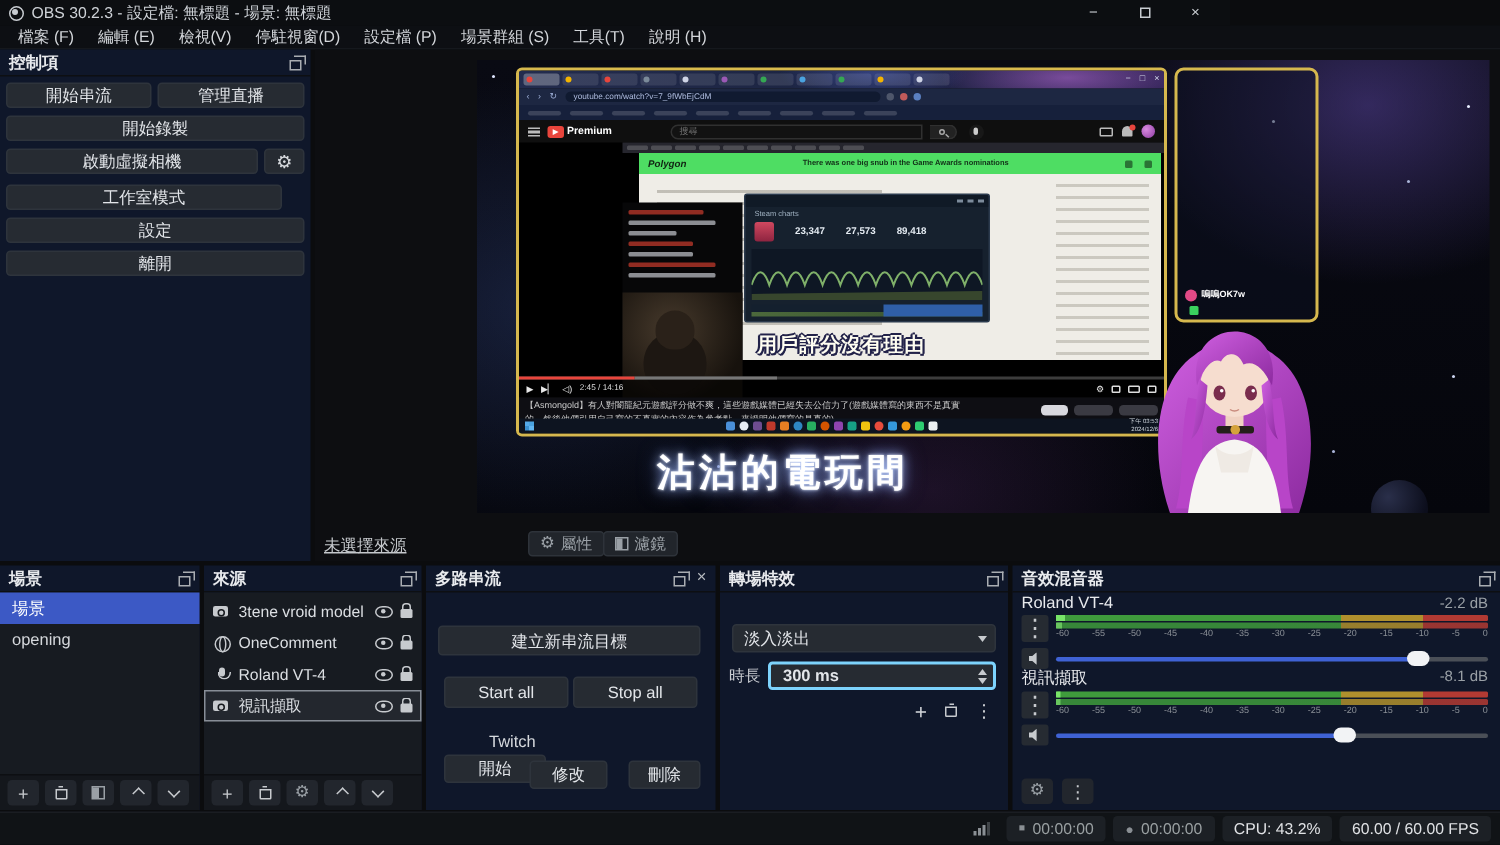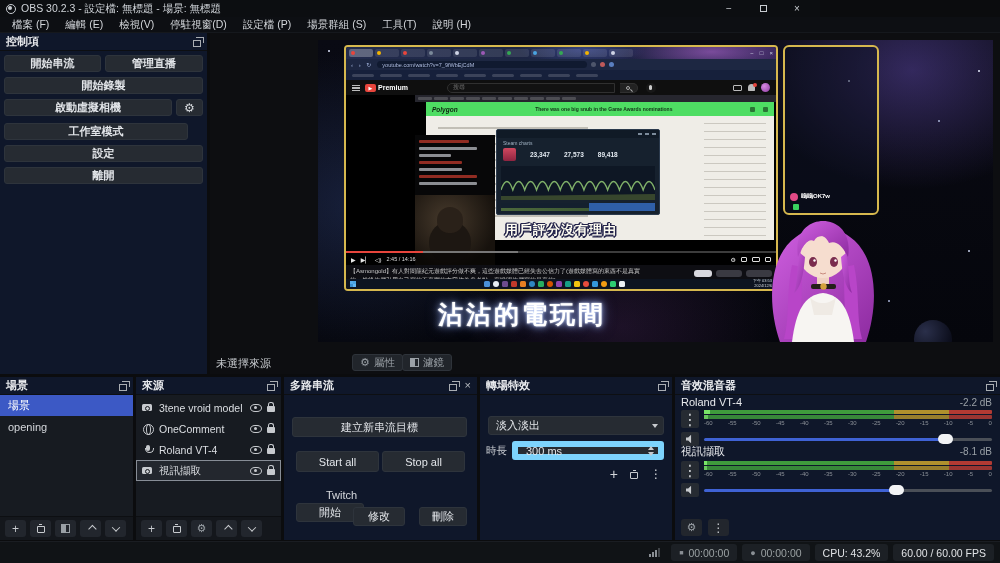--- a/index.html
+++ b/index.html
@@ -17,21 +17,21 @@
   .dock{position:absolute;background:#0f172a;}
   .dock-header{position:absolute;left:0;top:0;right:0;height:18px;display:flex;align-items:center;padding:0 6px;border-bottom:1px solid #0d0f12;}
   .dock-title{font-size:11px;font-weight:bold;color:#e8eaed;}
   .dock-hicons{margin-left:auto;display:flex;align-items:center;gap:8px;}
   .ic-pop{width:8px;height:7px;border:1px solid #a9adb2;position:relative;display:inline-block;margin-top:3px;}
   .ic-pop::before{content:"";position:absolute;left:2px;top:-4px;width:7px;height:5px;border-top:1px solid #a9adb2;border-right:1px solid #a9adb2;}
   .ic-x{color:#b9bdc2;font-size:11px;line-height:1;}
   .dock-body{position:absolute;left:0;top:18px;right:0;bottom:0;}
   .btn{background:#262b32;border:1px solid #2e343c;border-radius:3px;color:#e2e5e9;font-size:11px;display:flex;align-items:center;justify-content:center;}
   
-  .cbtn{position:absolute;height:17px;font-weight:bold;}
+  .cbtn{position:absolute;height:17px;}
   .gearbtn{font-size:12px;color:#d8dbdf;}
   
   .preview{position:absolute;left:210px;top:33px;width:790px;height:341px;background:#0d0e11;overflow:hidden;}
   .space{position:absolute;left:108px;top:7px;width:675px;height:302px;overflow:hidden;background:
     radial-gradient(ellipse 230px 170px at 88% 10%,rgba(94,72,168,.5),transparent 70%),
     radial-gradient(ellipse 260px 220px at 6% 55%,rgba(58,82,150,.32),transparent 70%),
     radial-gradient(ellipse 220px 160px at 45% 95%,rgba(124,62,146,.2),transparent 70%),
     linear-gradient(#090a13,#05060c);}
   .stars{position:absolute;left:10px;top:10px;width:2px;height:2px;border-radius:50%;background:#dfe6ff;
     box-shadow:60px 22px #cdd6f2,130px 60px #aab4d8,210px 14px #cdd6f2,330px 40px #8f9ac0,520px 30px #cdd6f2,610px 70px #aab4d8,650px 20px #e8eeff,420px 120px #9aa4cc,70px 150px #cdd6f2,30px 230px #aab4d8,150px 260px #8f9ac0,560px 250px #aab4d8,640px 200px #cdd6f2,360px 230px #6f7aa0,250px 120px #8f9ac0;}
@@ -116,21 +116,21 @@
   .tbclock{font-size:4px;color:#cfd6dd;text-align:right;line-height:1.2;flex:none;}
   
   .chatov{position:absolute;left:573px;top:12px;width:96px;height:170px;border:2px solid #d6b84e;border-radius:6px;background:rgba(14,18,36,.45);}
   .co-row{position:absolute;left:5px;bottom:12px;display:flex;align-items:center;gap:3px;}
   .co-badge{width:8px;height:8px;border-radius:50%;background:#e24a86;flex:none;}
   .co-name{font-size:6px;color:#fff;font-weight:bold;}
   .co-emote{position:absolute;left:8px;bottom:3px;width:6px;height:6px;border-radius:1px;background:#3ad15e;}
   .vtuber{position:absolute;left:548px;top:172px;width:130px;height:137px;}
   
   .pv-toolbar{position:absolute;left:0;right:0;top:319px;height:22px;display:flex;align-items:center;}
-  .nosource{position:absolute;left:6px;font-size:11px;color:#c5c8cc;}
+  .nosource{position:absolute;left:6px;font-size:11px;color:#c5c8cc;text-decoration:underline;}
   .pv-btn{position:absolute;height:17px;background:#21252b;border:1px solid #2e333a;border-radius:3px;color:#9aa0a6;font-size:10.5px;display:flex;align-items:center;gap:4px;padding:0 7px;top:2px;}
   .ic-gear{font-size:11px;color:#9aa0a6;line-height:1;}
   .ic-filter{width:9px;height:9px;border:1px solid #9aa0a6;position:relative;display:inline-block;}
   .ic-filter::before{content:"";position:absolute;left:0;top:0;width:4px;height:7px;background:#9aa0a6;}
   
   .lrow{height:21px;display:flex;align-items:center;padding:0 8px;font-size:11px;color:#d4d7db;}
   .lrow.sel{background:#3c59c5;color:#fff;}
   .srow{height:21px;display:flex;align-items:center;gap:5px;padding:0 6px;font-size:10.5px;color:#dcdfe3;}
   .srow.sel{background:#23272e;box-shadow:inset 0 0 0 1px #878d96;}
   .srow .lbl{flex:1;overflow:hidden;white-space:nowrap;}
@@ -162,21 +162,21 @@
   .ms-service{position:absolute;left:10px;top:94px;font-size:11px;color:#d6d9dd;margin-left:32px;}
   .ms-b1{position:absolute;left:12px;top:108px;width:68px;height:19px;text-align:right;}
   .ms-b2{position:absolute;left:69px;top:112px;width:52px;height:19px;}
   .ms-b3{position:absolute;left:135px;top:112px;width:48px;height:19px;}
   
   .tr-select{position:absolute;left:8px;right:8px;top:21px;height:19px;background:#262b32;border:1px solid #2e343c;border-radius:3px;display:flex;align-items:center;padding-left:7px;font-size:11px;color:#e2e5e9;}
   .tr-caret{margin-left:auto;width:16px;height:100%;display:flex;align-items:center;justify-content:center;}
   .ic-caret{width:0;height:0;border-left:3.5px solid transparent;border-right:3.5px solid transparent;border-top:4px solid #c7cace;}
   .tr-durrow{position:absolute;left:6px;right:8px;top:46px;height:19px;display:flex;align-items:center;gap:5px;}
   .tr-durlbl{font-size:10.5px;color:#c9ccd1;flex:none;}
-  .tr-durbox{flex:1;height:19px;background:#262b32;border:6px solid #7dd3fc;border-radius:3px;display:flex;align-items:center;padding:0 4px 0 8px;font-size:11px;color:#e2e5e9;}
+  .tr-durbox{flex:1;height:19px;background:#262b32;border:2px solid #7dd3fc;border-radius:3px;display:flex;align-items:center;padding:0 4px 0 8px;font-size:11px;color:#e2e5e9;font-weight:bold;}
   .spin{margin-left:auto;display:flex;flex-direction:column;gap:2px;align-items:center;}
   .tri-u{width:0;height:0;border-left:3px solid transparent;border-right:3px solid transparent;border-bottom:4px solid #c7cace;}
   .tri-d{width:0;height:0;border-left:3px solid transparent;border-right:3px solid transparent;border-top:4px solid #c7cace;}
   .tr-actions{position:absolute;right:10px;top:70px;display:flex;gap:12px;align-items:center;color:#c7cace;}
   .plus{font-size:14px;line-height:1;color:#d3d6da;}
   .dots{font-size:12px;line-height:1;color:#d3d6da;}
   
   .mx-ch{position:absolute;left:6px;right:8px;}
   .mx-head{display:flex;justify-content:space-between;align-items:center;font-size:11px;margin-bottom:2px;}
   .mx-name{color:#e8eaed;}

